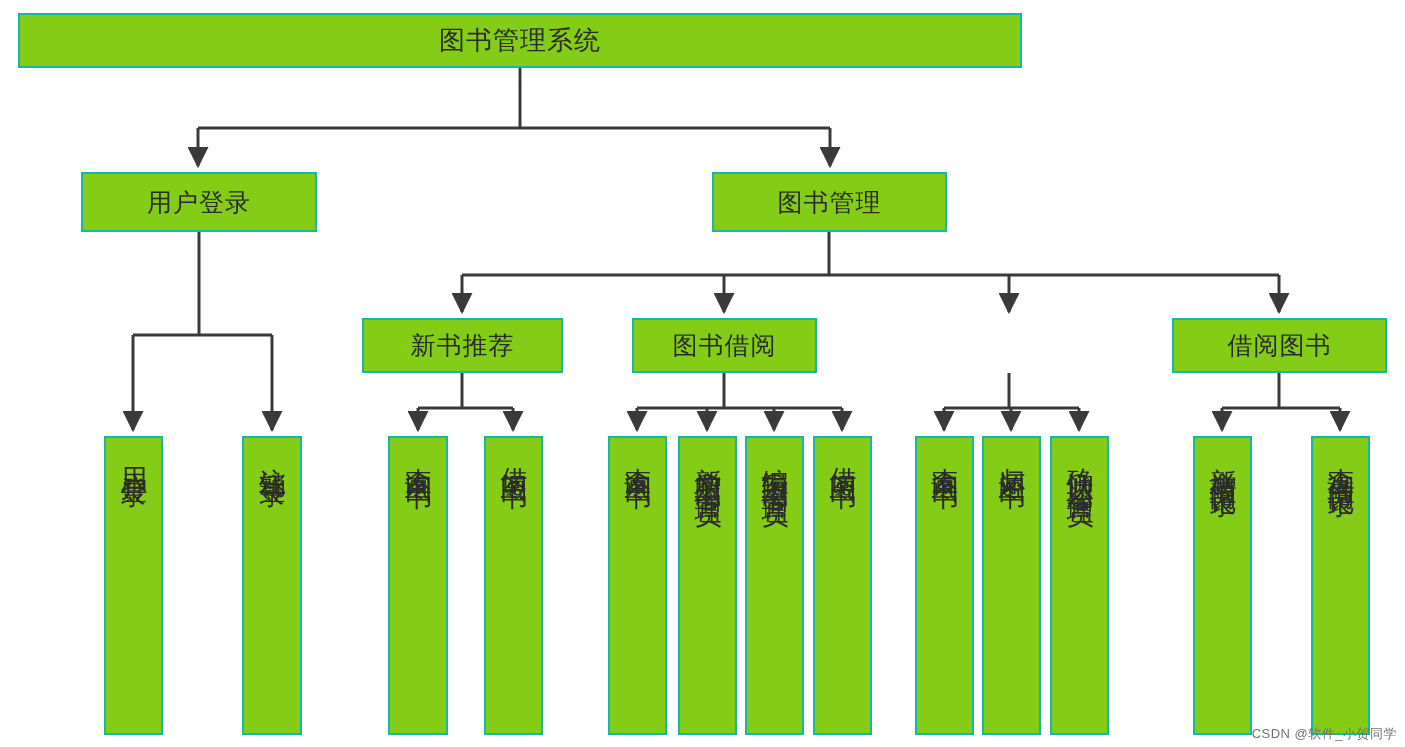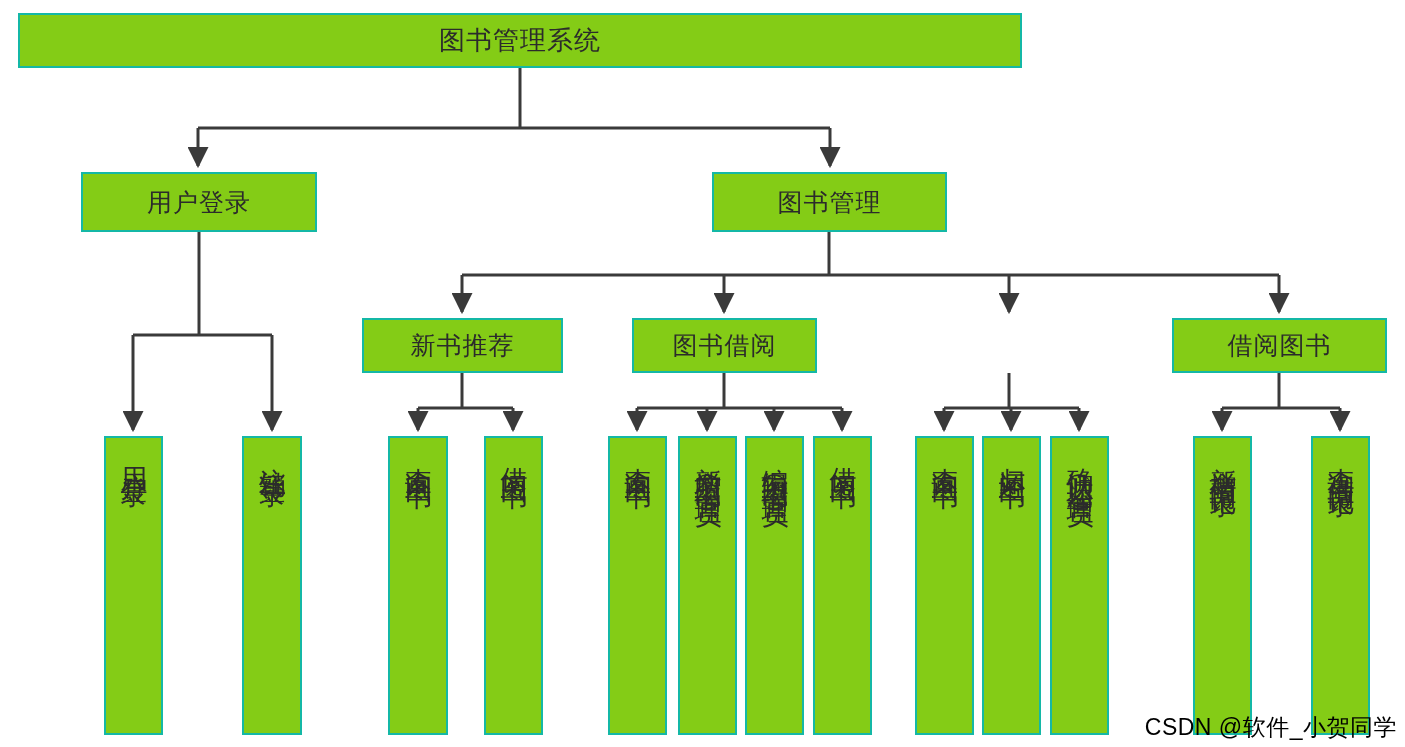--- a/index.html
+++ b/index.html
@@ -47,22 +47,22 @@
     line-height:1.0;
     letter-spacing:5px;
     white-space:normal;
     max-height:282px;
   }
 
   .watermark{
     position:absolute;
     right:8px;
     bottom:4px;
-    font-size:23px;
-    color:#000000;
+    font-size:13px;
+    color:#737373;
     letter-spacing:0.5px;
     white-space:nowrap;
     pointer-events:none;
   }
 </style>
 </head>
 <body>
 
 <div id="stage">
 

